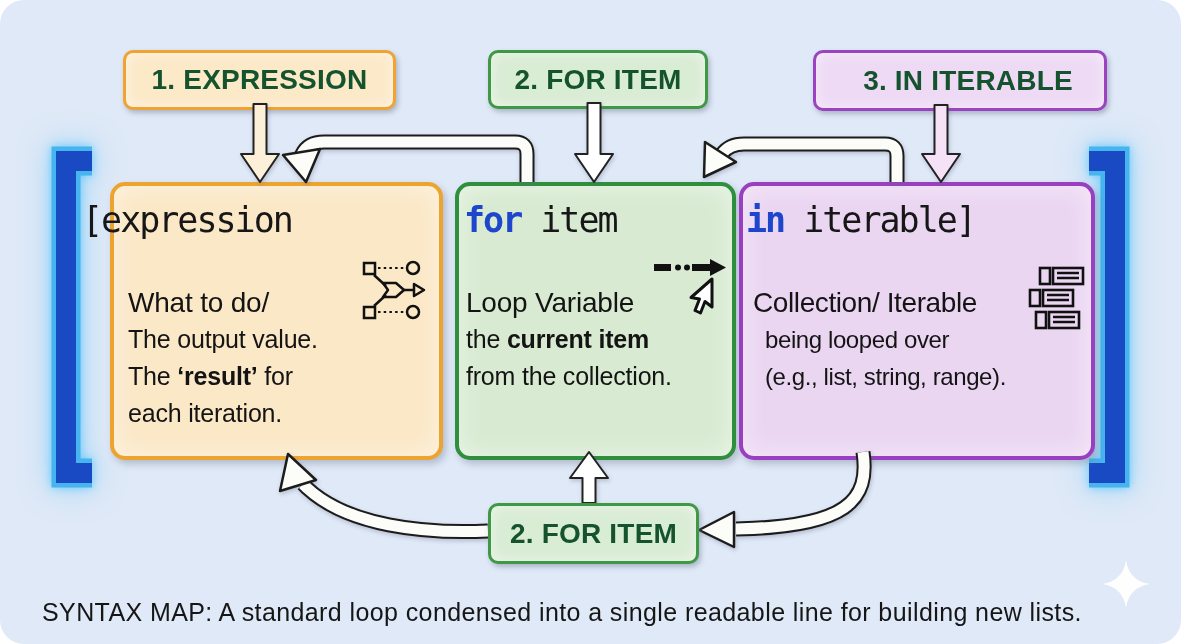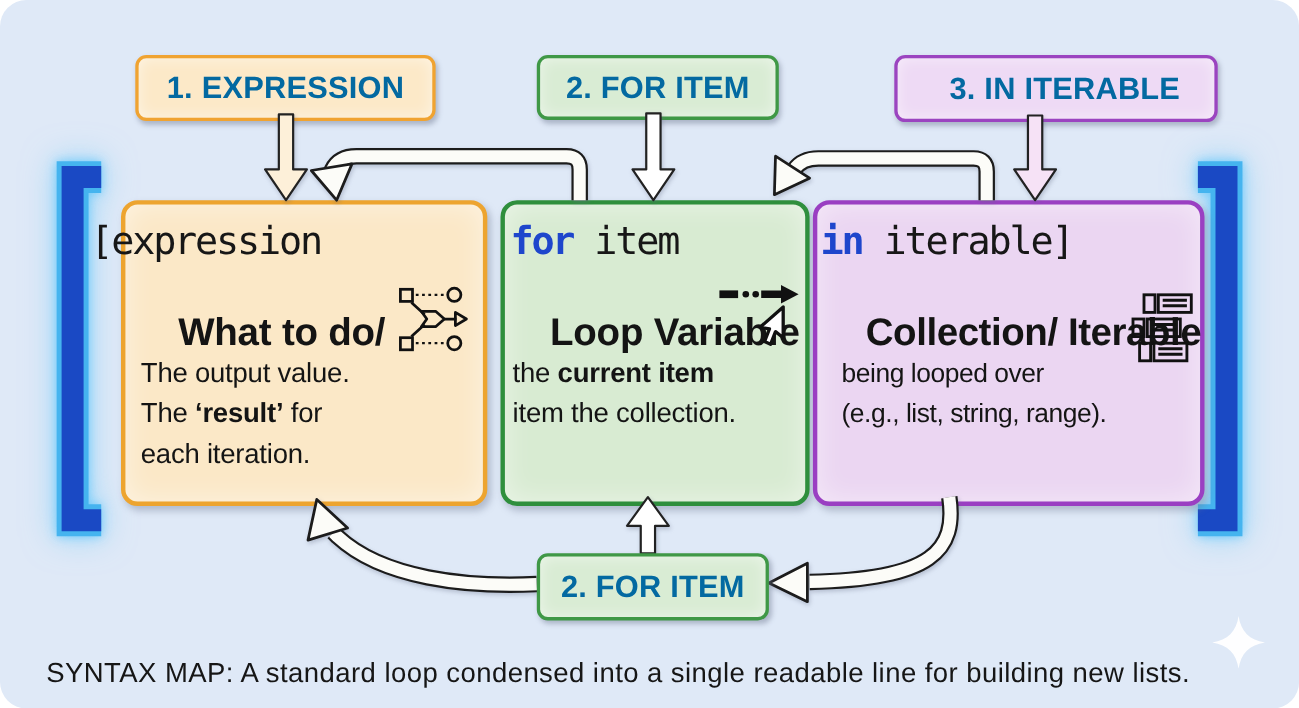--- a/index.html
+++ b/index.html
@@ -5,21 +5,21 @@
   html,body{margin:0;padding:0;background:#ffffff;}
   #canvas{
     position:relative;width:1181px;height:644px;overflow:hidden;
     background:#dfe9f7;border-radius:24px;
     font-family:"Liberation Sans",sans-serif;color:#1b1b1b;
   }
   
   .step-label{
     position:absolute;display:flex;align-items:center;justify-content:center;
     border-radius:10px;font-weight:bold;font-size:28px;letter-spacing:.2px;
-    color:#0369a1;box-shadow:2px 3px 5px rgba(110,120,145,.45), inset 0 0 14px rgba(255,255,255,.55);
+    color:#14532d;box-shadow:2px 3px 5px rgba(110,120,145,.45), inset 0 0 14px rgba(255,255,255,.55);
     z-index:4;
   }
   .lab-orange{background:#fce9c8;border:3px solid #f0a331;}
   .lab-green {background:#d9ecd4;border:3px solid #3f9846;}
   .lab-purple{background:#eedaf5;border:3px solid #9b44c0;}
   #label-1{left:123px;top:50px;width:267px;height:54px;}
   #label-2{left:488px;top:50px;width:214px;height:53px;}
   #label-3{left:813px;top:50px;width:272px;height:55px;padding-left:16px;}
   #label-2b{left:488px;top:503px;width:205px;height:55px;z-index:7;}
   
@@ -33,21 +33,21 @@
     position:absolute;top:190px;z-index:4;white-space:pre;
     font-family:"DejaVu Sans Mono",monospace;font-size:35px;line-height:60px;letter-spacing:-2px;
     color:#171717;
   }
   .code .kw{color:#1e46cc;font-weight:bold;}
   #code-expr{left:82px;}
   #code-for{left:464px;}
   #code-in{left:746px;}
   
   .desc{position:absolute;z-index:3;font-size:25px;line-height:37px;letter-spacing:-.2px;color:#141414;}
-  .desc .hd{font-weight:bold;font-size:35px;margin-left:34px;}
+  .desc .hd{font-weight:normal;font-size:28px;}
   .desc b{font-weight:bold;}
   #desc-expr{left:128px;top:284px;}
   #desc-for{left:466px;top:284px;}
   #desc-in{left:753px;top:284px;font-size:24px;letter-spacing:-.4px;}
   #desc-in .ind{padding-left:12px;}
   
   #brackets{position:absolute;left:0;top:0;z-index:1;
     filter:drop-shadow(0 0 5px rgba(105,200,250,.95)) drop-shadow(0 0 14px rgba(105,200,250,.55));}
   #arrows{position:absolute;left:0;top:0;z-index:6;pointer-events:none;
     filter:drop-shadow(1.5px 2.5px 2px rgba(100,110,135,.35));}
@@ -99,21 +99,21 @@
 
   <div id="desc-expr" class="desc">
     <div class="hd">What to do/</div>
     <div>The output value.</div>
     <div><span>The </span><b>‘result’</b><span> for</span></div>
     <div>each iteration.</div>
   </div>
   <div id="desc-for" class="desc">
     <div class="hd">Loop Variable</div>
     <div><span>the </span><b>current item</b></div>
-    <div>item the collection.</div>
+    <div>from the collection.</div>
   </div>
   <div id="desc-in" class="desc">
     <div class="hd">Collection/ Iterable</div>
     <div class="ind">being looped over</div>
     <div class="ind">(e.g., list, string, range).</div>
   </div>
 
   <svg id="icon-flow" class="icon-svg" width="64" height="68" viewBox="0 0 64 68">
     <rect x="2" y="6" width="11" height="11" fill="none" stroke="#111" stroke-width="2.5"></rect>
     <path d="M16,11 H43" stroke="#111" stroke-width="2" stroke-dasharray="2.5,3.2" fill="none"></path>

